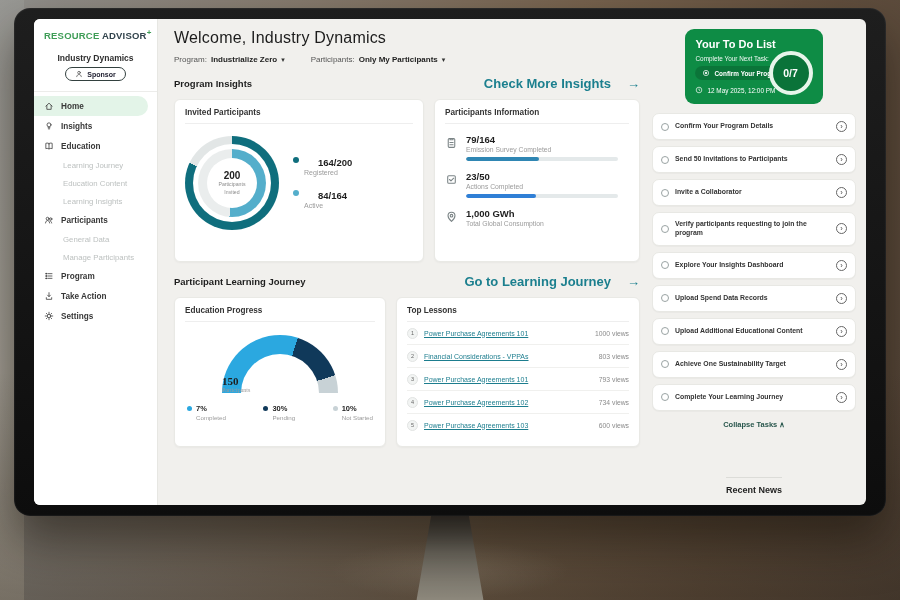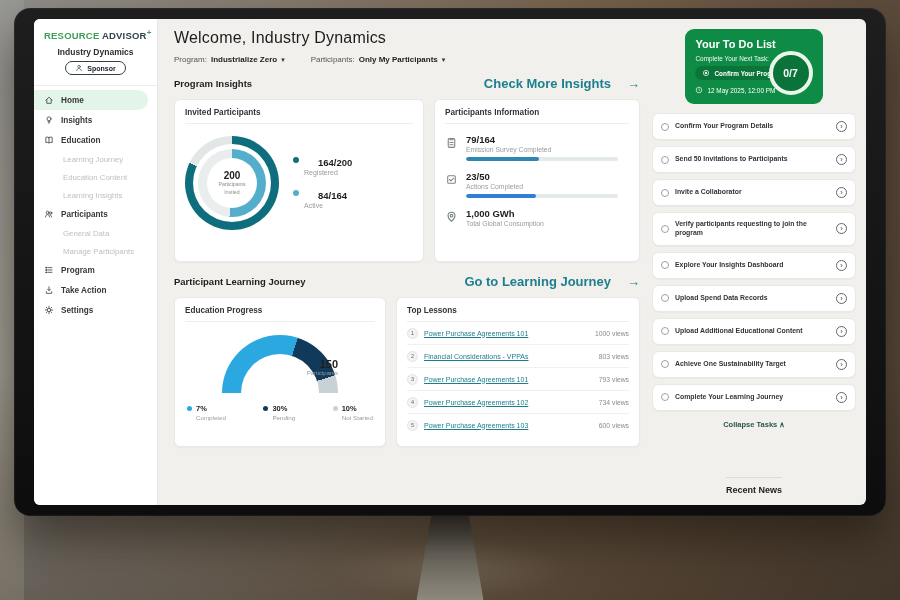--- a/index.html
+++ b/index.html
@@ -20,21 +20,21 @@
     background:linear-gradient(#1e1e1e,#0d0d0d); border-radius:16px; padding:11px 20px;
     box-shadow:0 24px 48px rgba(20,14,8,.55), inset 0 0 2px rgba(255,255,255,.18); }
   .screen { width:100%; height:100%; border-radius:6px; overflow:hidden; display:flex;
     background:#f1f0ed; }
 
   
   .sidebar { width:124px; background:#fff; border-right:1px solid #e7e7e3; flex-shrink:0; padding-top:9px; }
   .logo { padding:0 10px; font-size:9.5px; font-weight:bold; letter-spacing:.2px; white-space:nowrap; }
   .logo .g { color:#3f9d57; } .logo .d { color:#31434c; }
   .logo .plus { color:#3f9d57; font-size:8px; vertical-align:super; }
-  .org { text-align:center; margin-top:6px; }
+  .org { text-align:center; margin-top:12px; }
   .org-name { font-size:8.5px; font-weight:bold; color:#2e2e2e; }
   .badge { display:inline-flex; align-items:center; gap:4px; border:1px solid #33413f;
     border-radius:10px; padding:2px 9px; font-size:7px; font-weight:bold; color:#223; margin-top:4px; }
   .badge svg { width:8px; height:8px; }
   .sb-div { border-top:1px solid #ececea; margin:9px 0 4px; }
   .nav-item { display:flex; align-items:center; gap:7px; padding:5px 10px;
     font-size:8.2px; font-weight:bold; color:#383838; cursor:pointer; }
   .nav-item svg { width:10px; height:10px; flex-shrink:0; }
   .nav-item.active { background:#e3f4e8; border-radius:0 11px 11px 0; margin-right:9px; }
   .nav-sub { padding:4.5px 10px 4.5px 29px; font-size:7.8px; color:#bdc1c0; cursor:pointer; }
@@ -80,21 +80,21 @@
   .info-val { font-size:9.5px; font-weight:bold; color:#1e1e1e; }
   .info-lab { font-size:6.8px; color:#9b9b9b; margin-top:1px; }
   .bar { width:152px; height:4px; border-radius:2px; background:#e4e9ea; margin-top:4px; overflow:hidden; }
   .bar-fill { height:100%; border-radius:2px; background:#2f86b3; }
 
   #card-edu { width:212px; height:150px; }
   #card-lessons { flex:1; height:150px; display:flex; flex-direction:column; }
   .gauge-clip { width:116px; height:58px; overflow:hidden; position:relative; margin:13px auto 0; }
   .gauge-arc { position:absolute; left:0; top:0; width:116px; height:116px; border-radius:50%; }
   .gauge-hole { position:absolute; left:19px; top:19px; width:78px; height:78px; border-radius:50%; background:#fff; }
-  .gauge-center { position:absolute; left:0; right:0; bottom:17px; text-align:right; }
+  .gauge-center { position:absolute; left:0; right:0; bottom:0; text-align:left;font-family:Liberation Serif, serif; }
   .gauge-val { font-size:11px; font-weight:bold; color:#1e1e1e; }
   .gauge-lab { font-size:6px; color:#9b9b9b; }
   .edu-legend { display:flex; justify-content:space-between; padding:11px 2px 0; }
   .el-item { display:flex; gap:4px; }
   .el-dot { width:5px; height:5px; border-radius:50%; margin-top:2px; background:#999; flex-shrink:0; }
   .el-val { font-size:7.5px; font-weight:bold; color:#1e1e1e; }
   .el-lab { font-size:6.2px; color:#9b9b9b; margin-top:1px; }
 
   .lesson-row { display:flex; align-items:center; gap:6px; padding:5.5px 0; border-bottom:1px solid #f0f0ee; }
   .lesson-row:last-child { border-bottom:none; }

